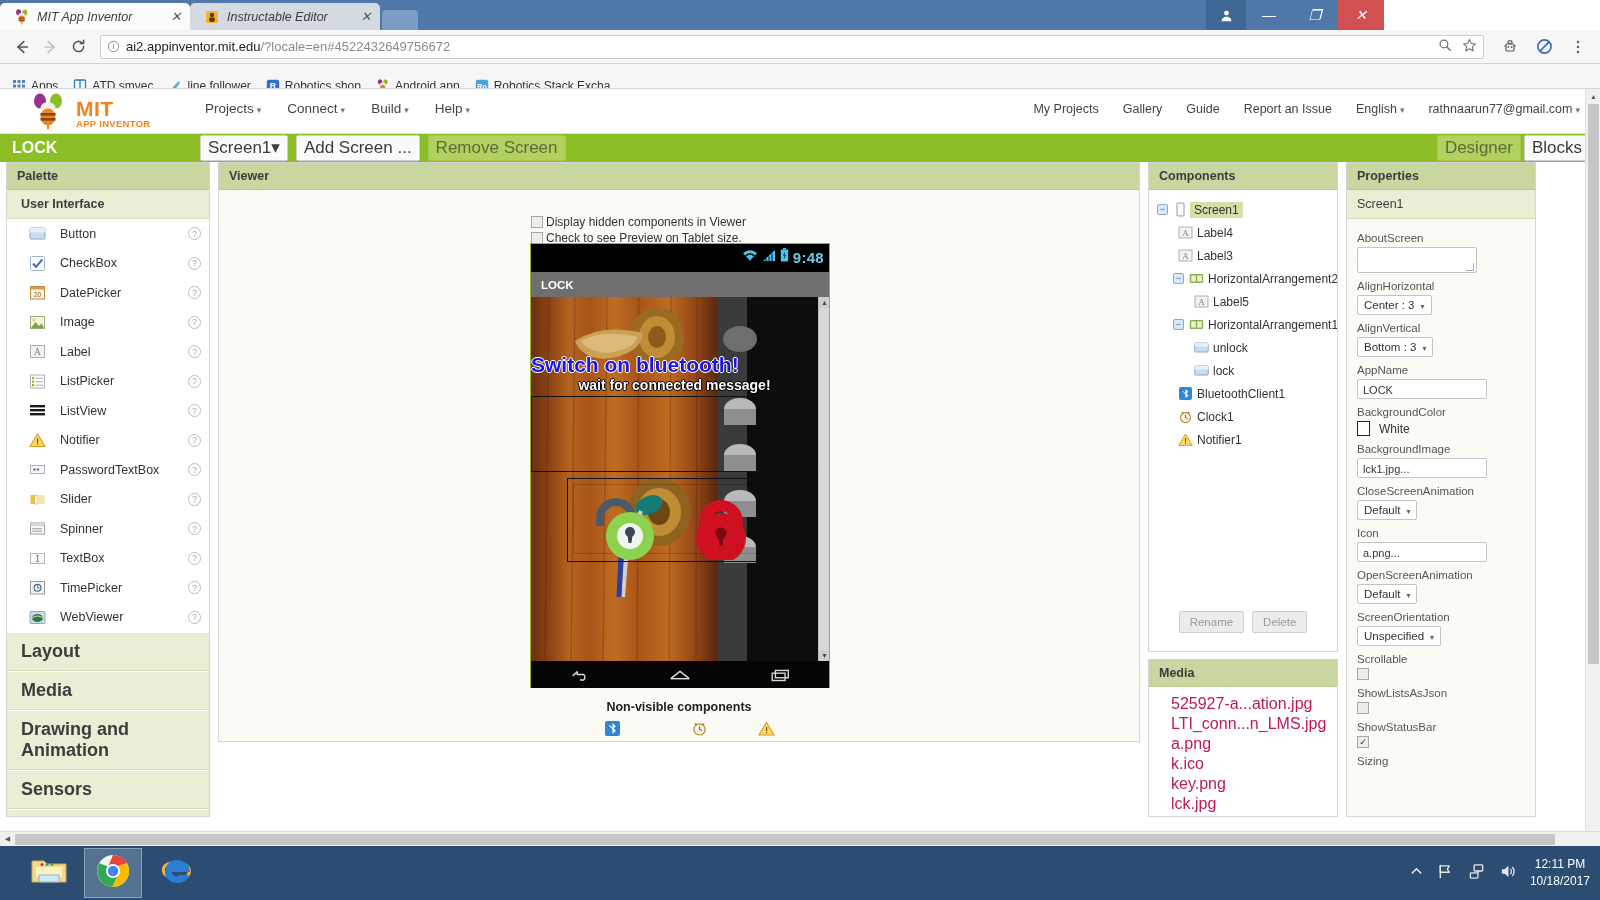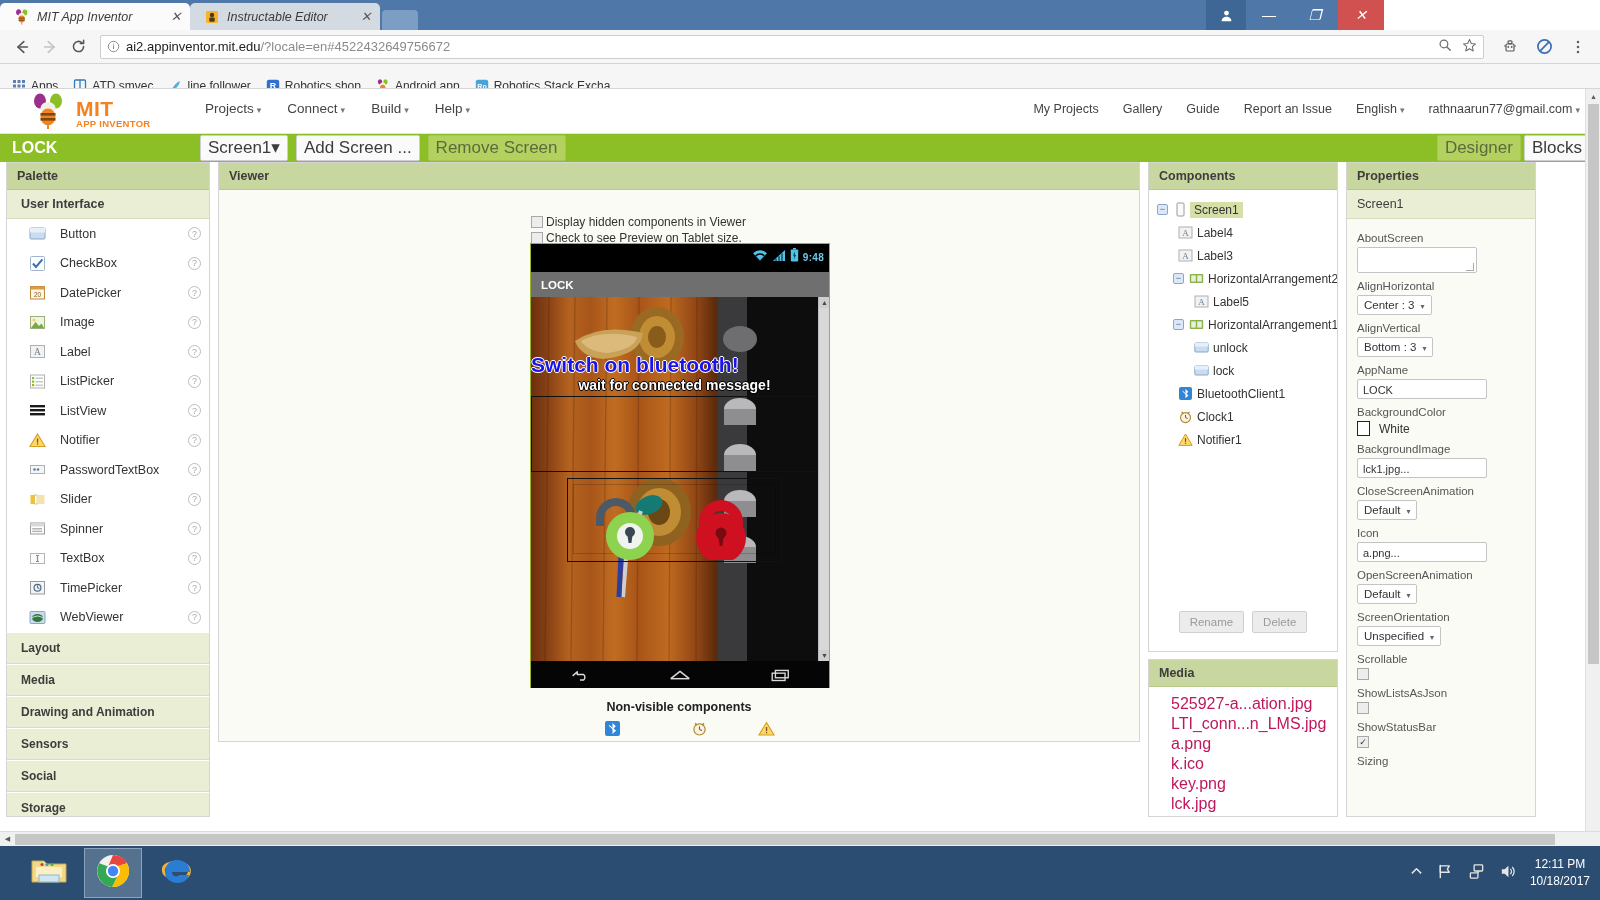--- a/index.html
+++ b/index.html
@@ -103,36 +103,36 @@
   .palette { position:absolute; left:6px; top:0; width:204px; height:655px;
              border:1px solid #d5d5d5; background:#fff; overflow:hidden; }
   .pal-list { background:#fff; }
   .pal-item { display:flex; align-items:center; height:29.5px; padding:0 8px 0 22px; font-size:12.5px; color:#333; }
   .pal-item .picon { width:17px; height:17px; margin-right:14px; flex:0 0 17px; display:block; }
   .pal-item .plabel { flex:1 1 auto; }
   .pal-item .phelp {
     width:13px;height:13px;border-radius:50%;border:1px solid #bdbdbd;color:#a9a9a9;
     font-size:9px; display:flex;align-items:center;justify-content:center; flex:0 0 13px;
   }
-  .pal-cat { background:#e9eed4; font-size:12px; font-weight:bold; color:#3d3d3d;
+  .pal-cat { background:#e9eed4; font-size:18px; font-weight:bold; color:#3d3d3d;
              padding:8px 14px; border-top:1px solid #fff; border-bottom:1px solid #d6ddbd; }
 
   .viewer { position:absolute; left:218px; top:0; width:922px; height:580px;
             border:1px solid #d5d5d5; background:#fbfbf5; overflow:hidden; }
   .viewer-inner { position:relative; height:100%; }
   .vchecks { position:absolute; left:312px; top:25px; font-size:12px; color:#333; }
   .vchecks .row { display:flex; align-items:center; gap:3px; margin-bottom:2px; }
   .vchk { width:12px;height:12px;border:1px solid #a8a8a8; background:#ededed; display:block; flex:0 0 12px; }
 
   
   .phone { position:absolute; left:311px; top:53px; width:300px; height:445px;
            background:#000; border:1px solid #9ab52c; }
   .ph-status { height:28px; background:#000; position:relative; }
   .ph-status .sright { position:absolute; right:5px; top:4px; display:flex; align-items:center; gap:4px; }
-  .ph-status .clock { color:#6fc7e8; font-size:10px; font-weight:bold; letter-spacing:0.3px; }
+  .ph-status .clock { color:#6fc7e8; font-size:15px; font-weight:bold; letter-spacing:0.3px; }
   .ph-title { height:25px; background:#6f6f6f; display:flex; align-items:center; padding-left:10px;
               color:#fff; font-size:11.5px; font-weight:bold; }
   .ph-screen { position:relative; height:364px; overflow:hidden; }
   .ph-bg {
     position:absolute; inset:0;
     background:
       linear-gradient(90deg,
         #6b2f0d 0%, #8a4315 6%, #b5631f 13%, #a8551a 20%,
         #c06d22 28%, #a85418 36%, #bf6a20 46%, #8e4414 56%,
         #5c2a0c 62%, #2a2a2c 66%, #6e6e70 70%, #3a3a3c 74%,

